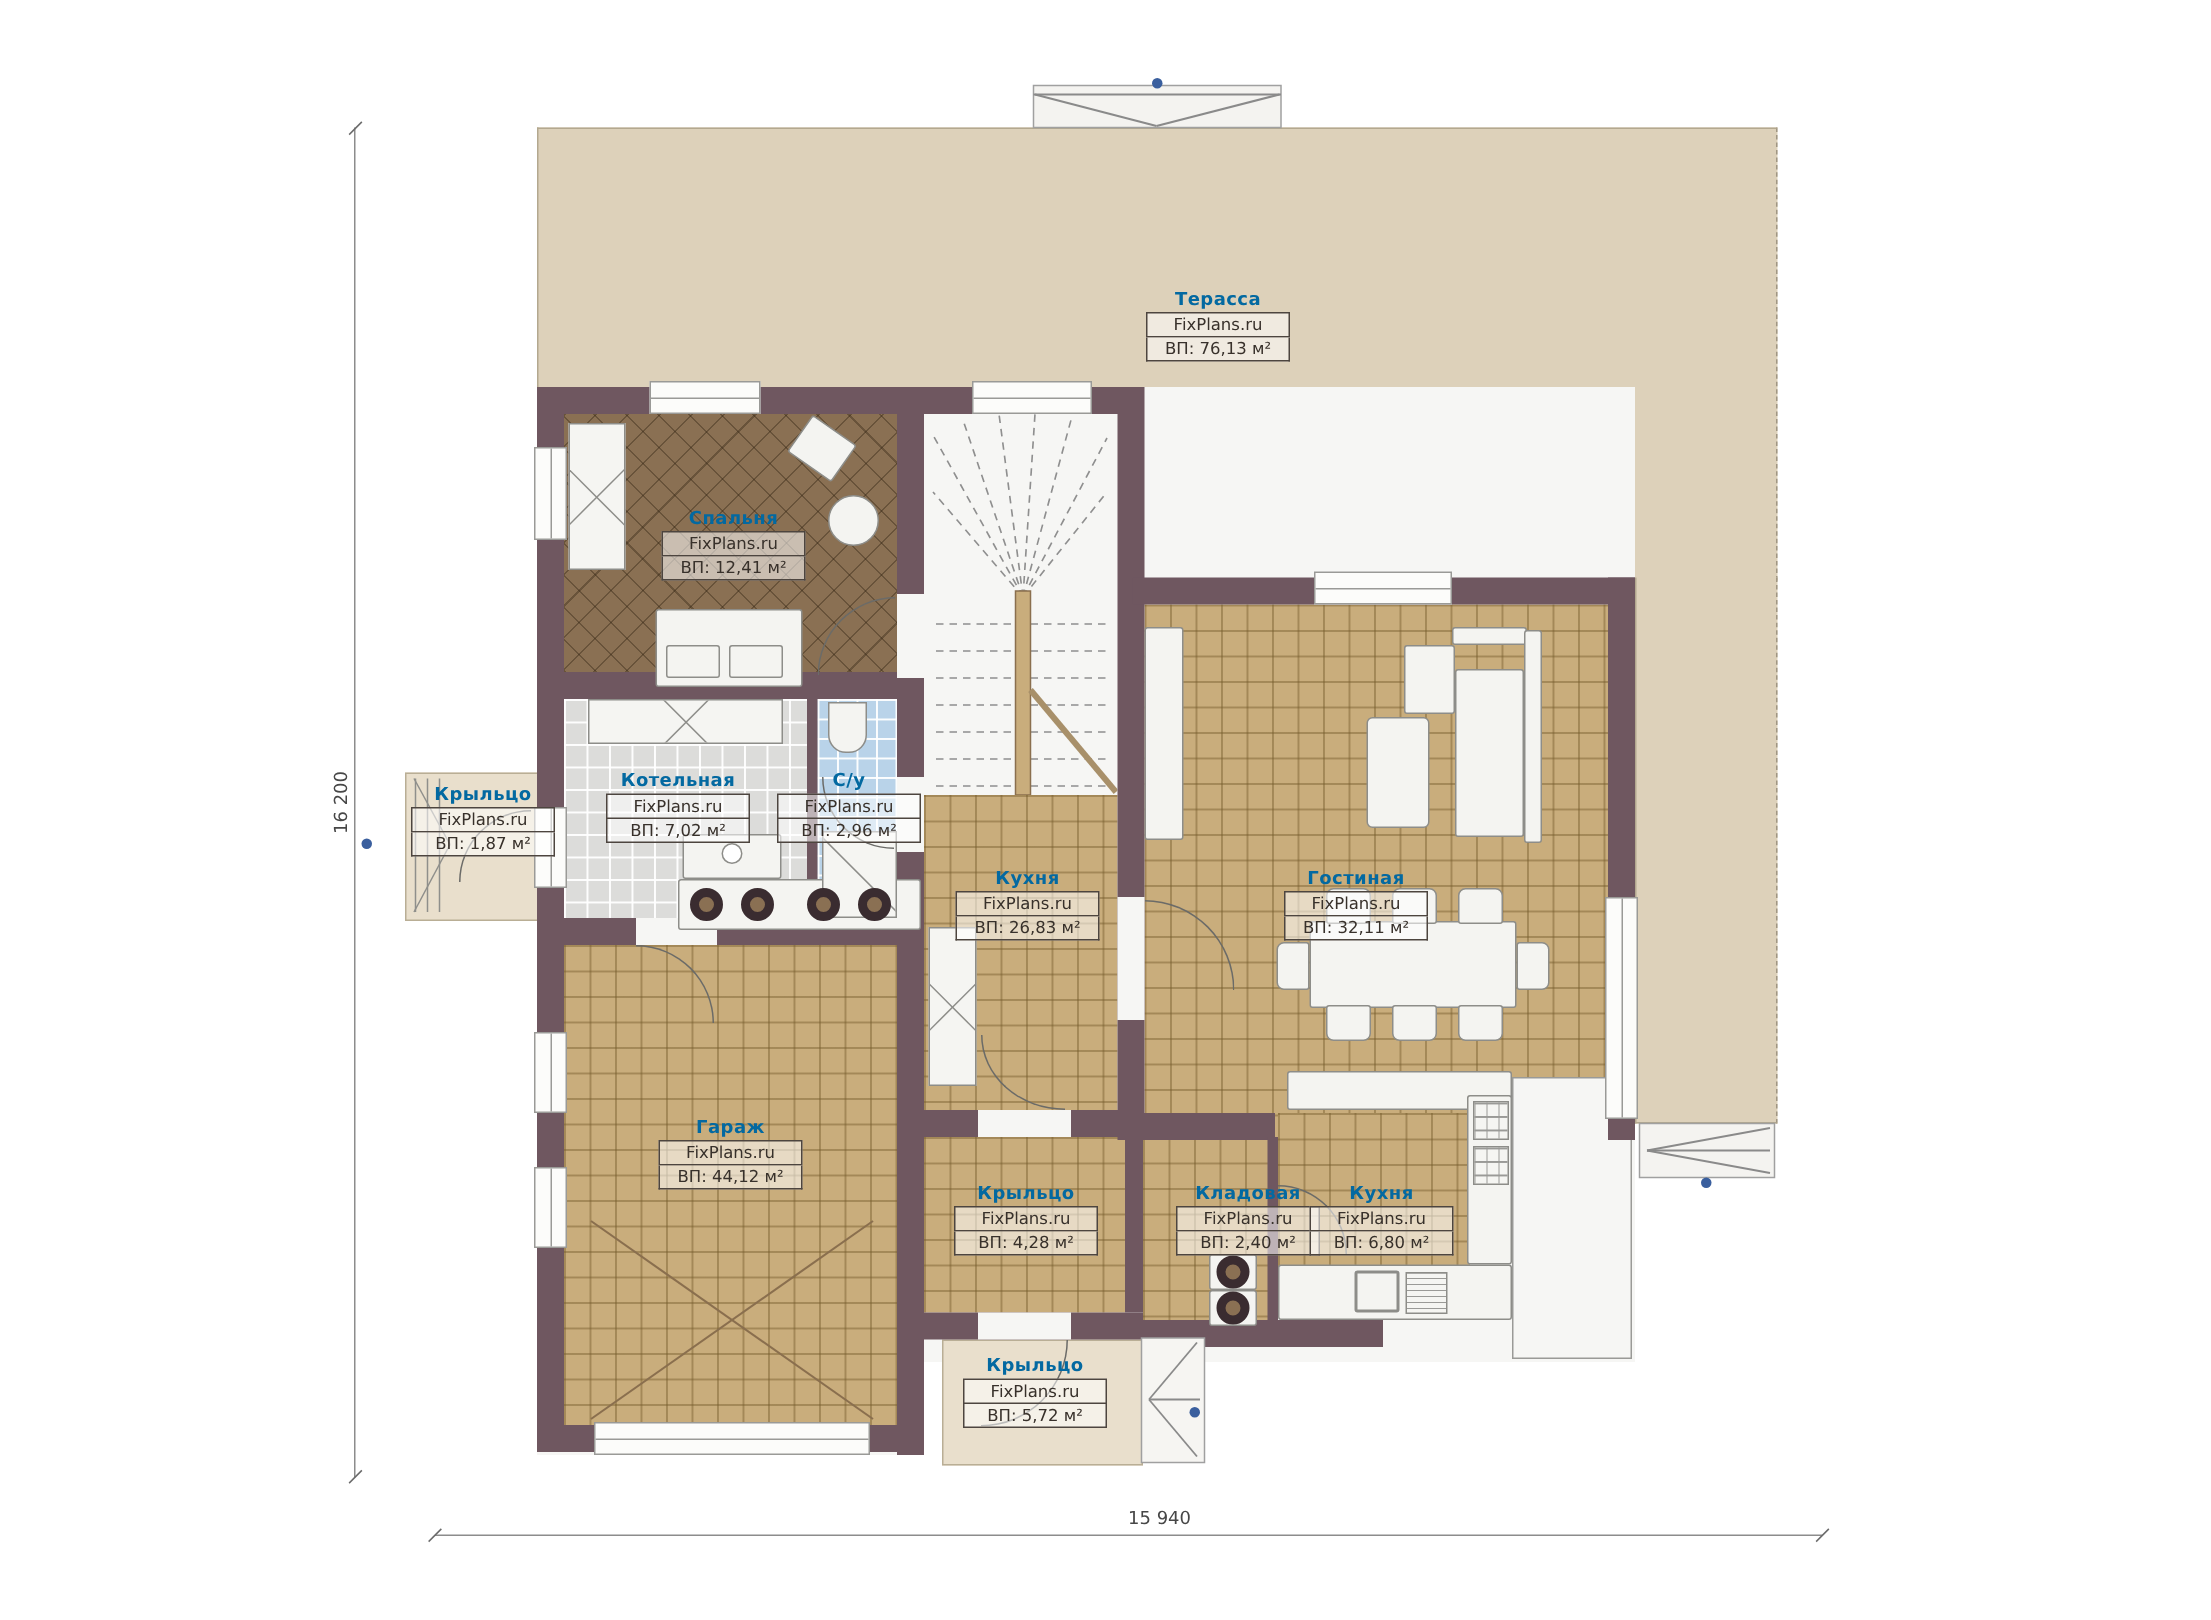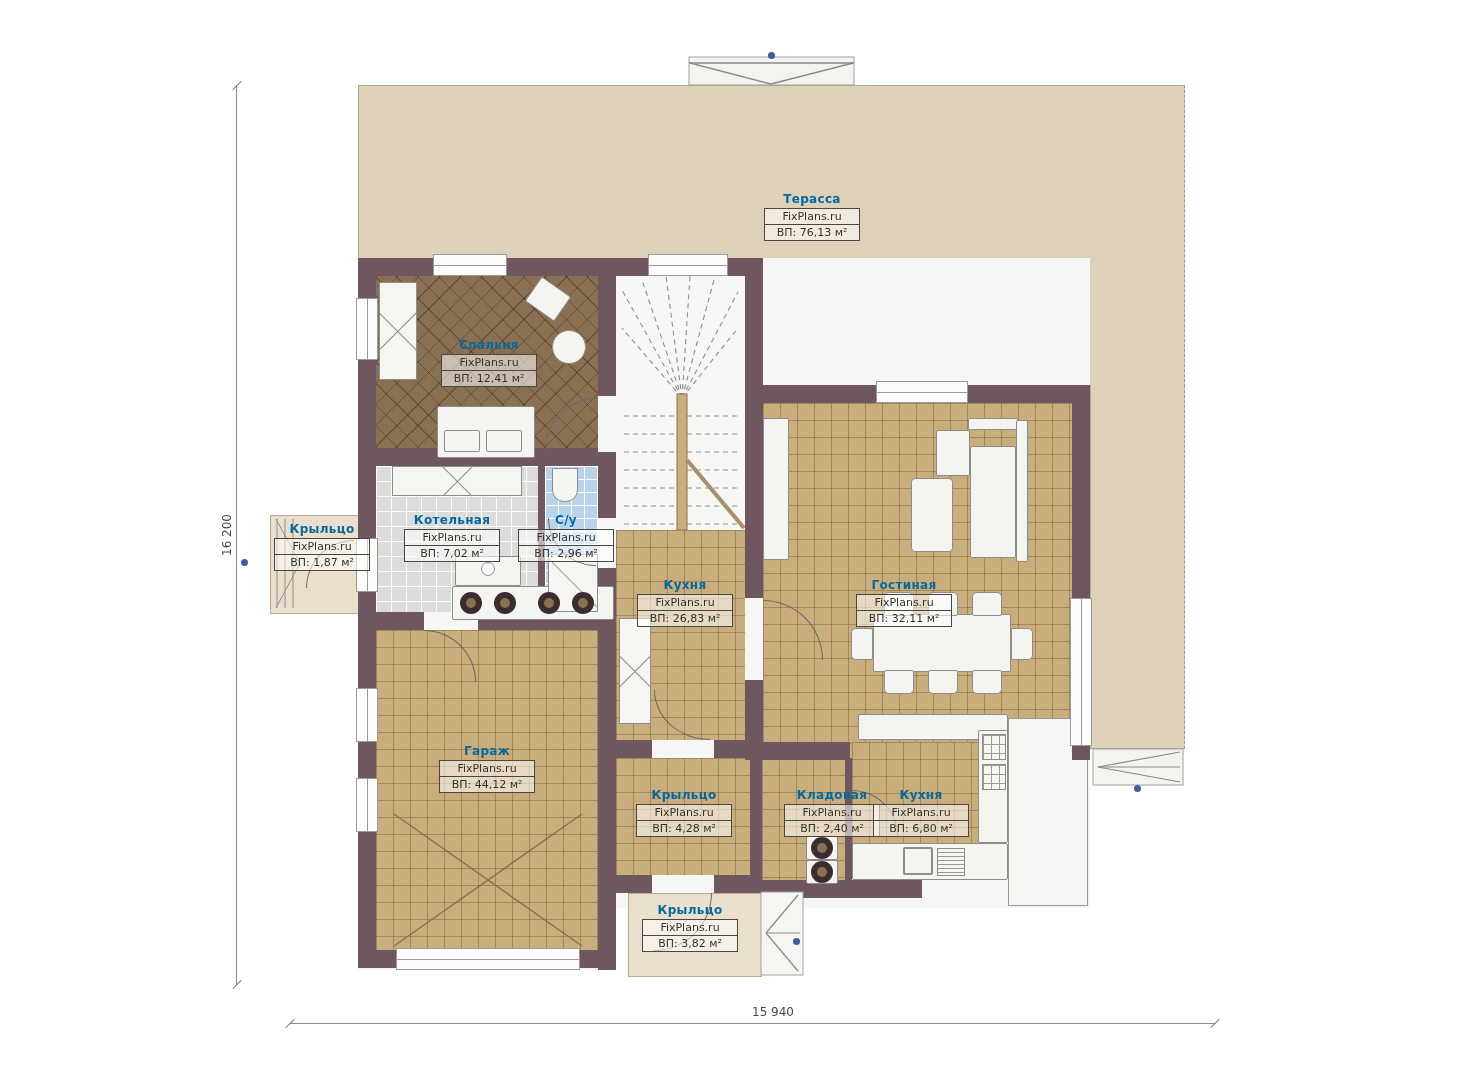--- a/index.html
+++ b/index.html
@@ -316,16 +316,16 @@
 
   <div class="room-label" style="left:921px;top:788px;">
     <div class="room-name">Кухня</div>
     <div class="label-box">FixPlans.ru</div>
     <div class="label-box">ВП: 6,80 м²</div>
   </div>
 
   <div class="room-label" style="left:690px;top:903px;">
     <div class="room-name">Крыльцо</div>
     <div class="label-box">FixPlans.ru</div>
-    <div class="label-box">ВП: 3,82 м²</div>
+    <div class="label-box">ВП: 5,72 м²</div>
   </div>
 
 </div>
 
 </body></html>

